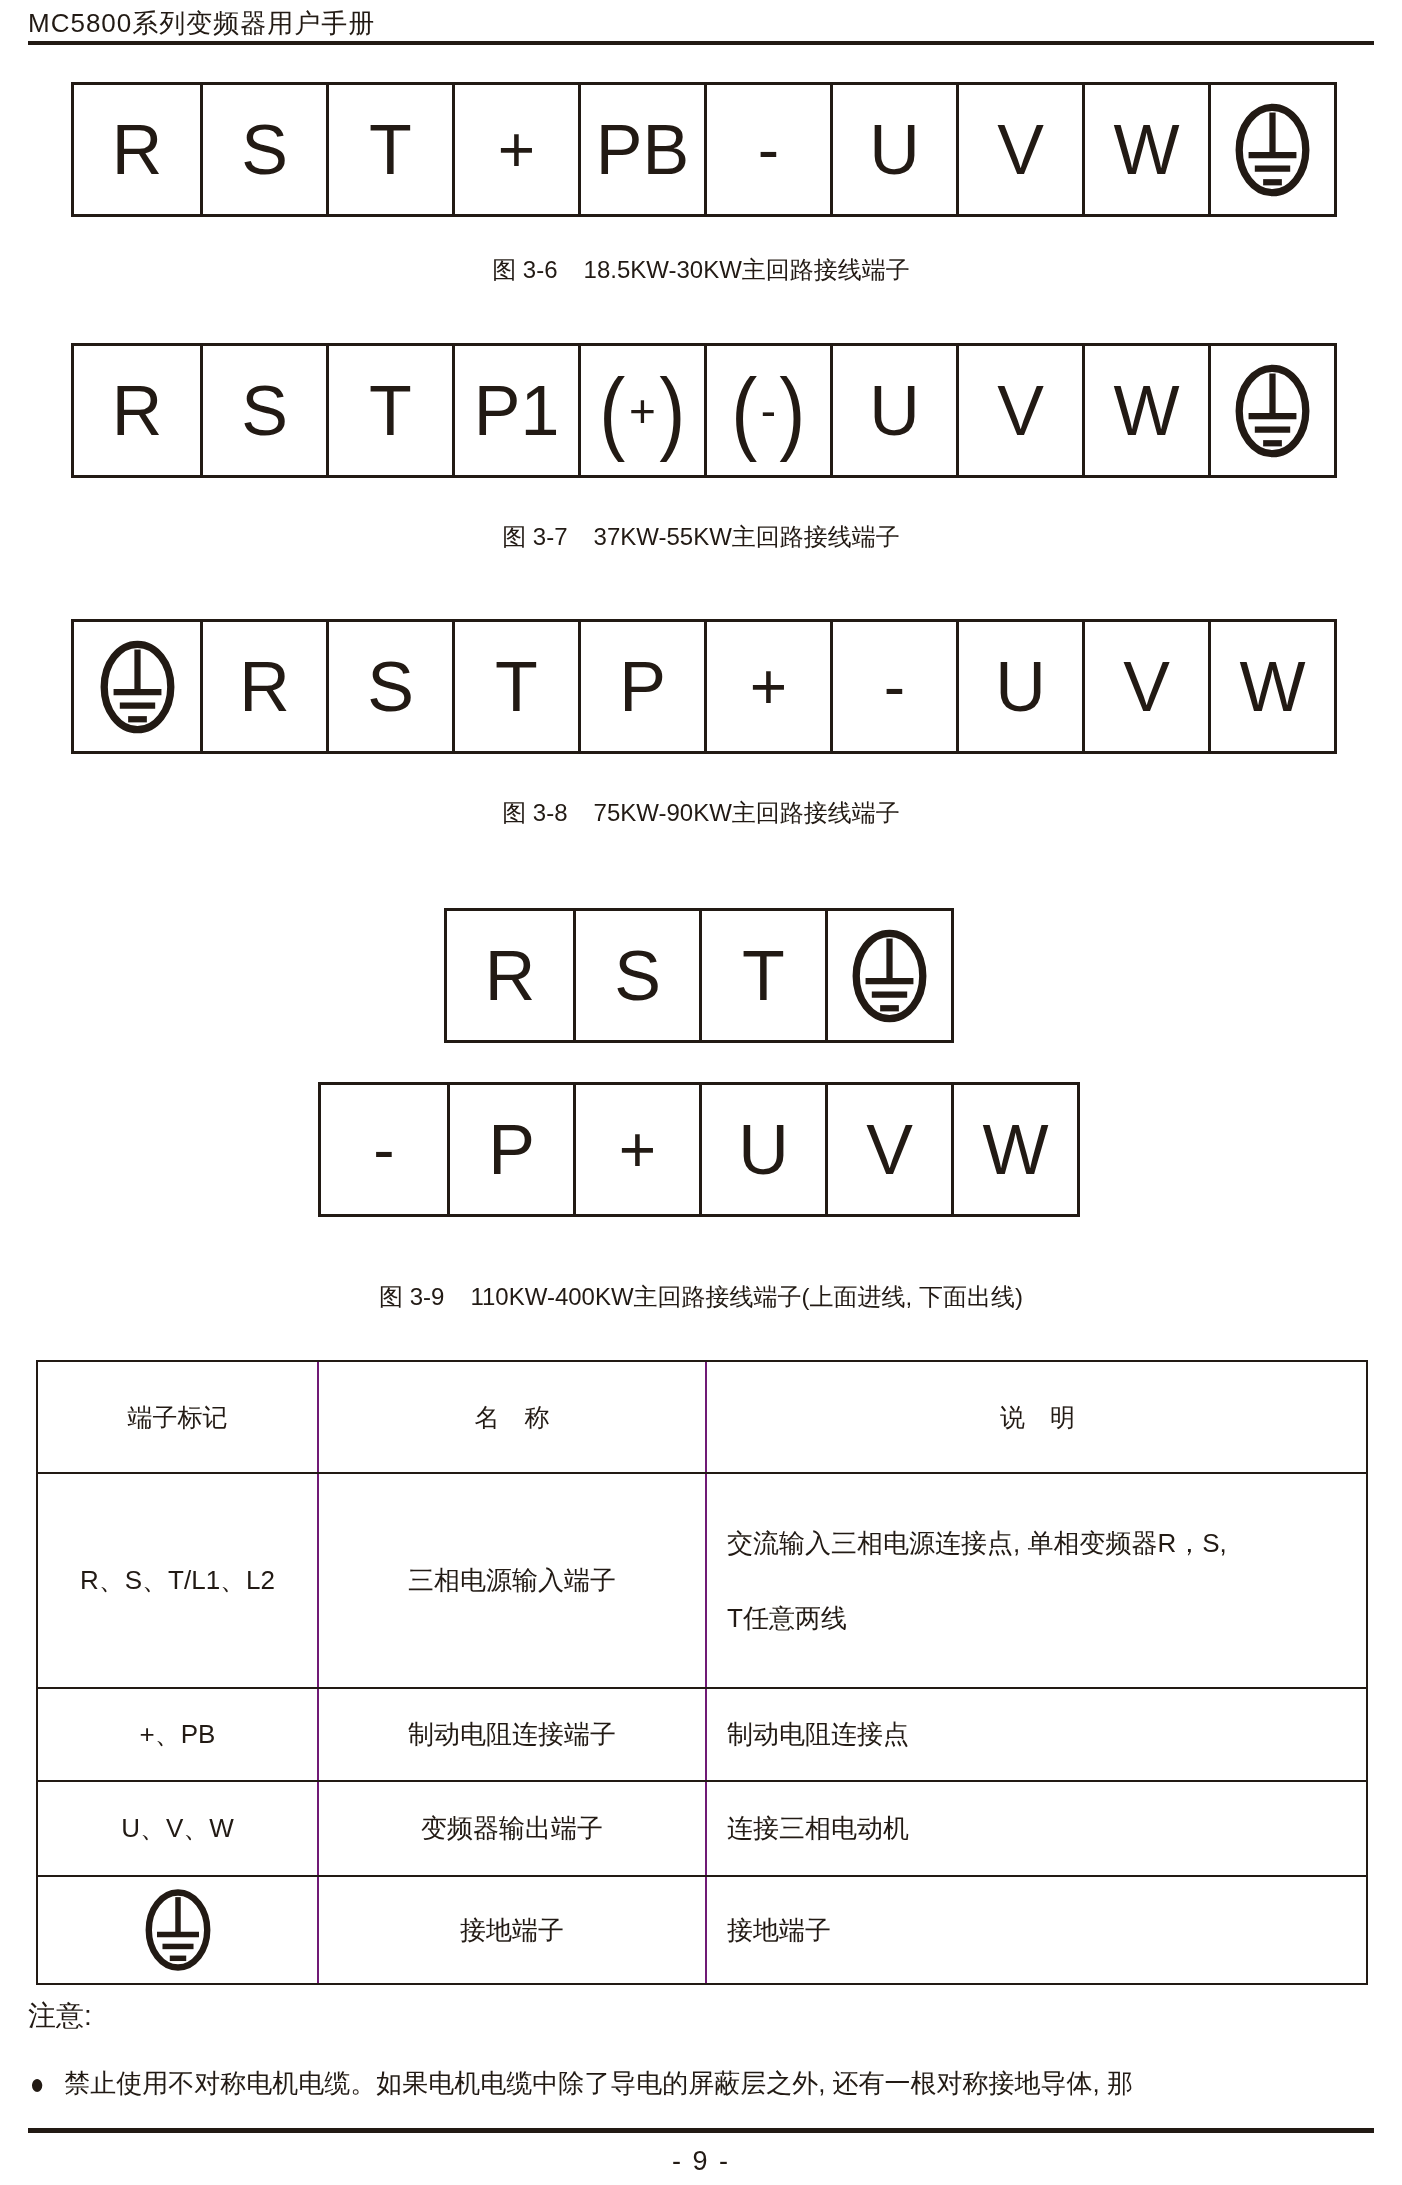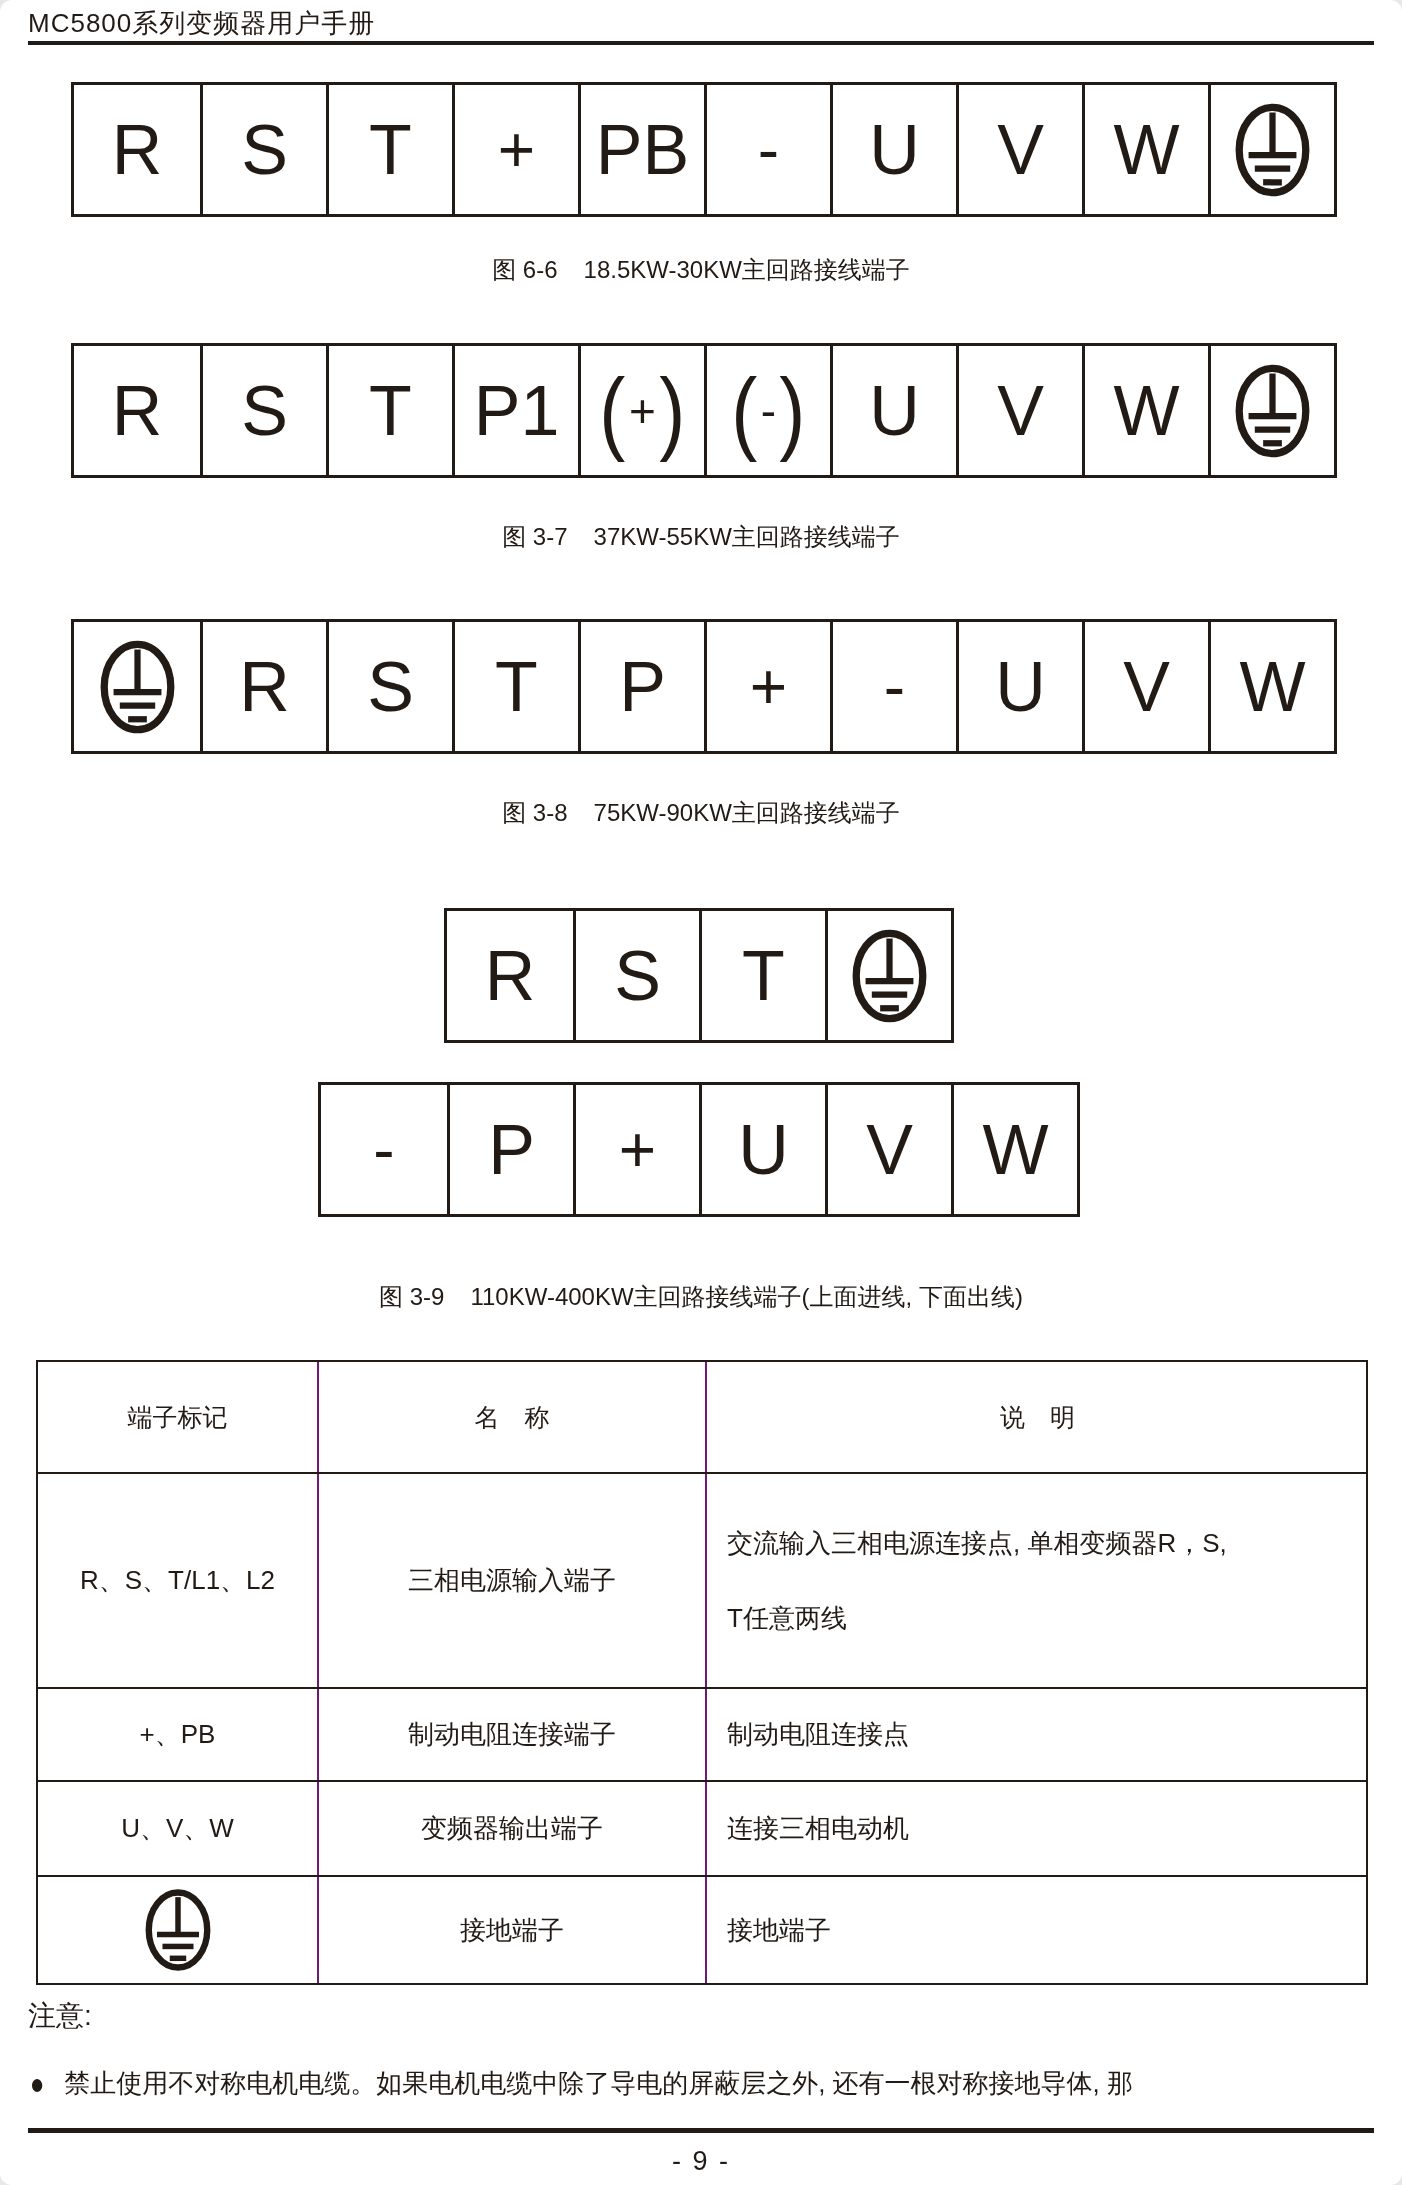--- a/index.html
+++ b/index.html
@@ -4,21 +4,20 @@
 <style>
   html,body{margin:0;padding:0;background:#e8e8e8;}
   .page{
     position:relative;
     width:1402px;height:2185px;
     background:#ffffff;
     margin:0 auto;
     font-family:"Liberation Sans", sans-serif;
     color:#221a14;
     overflow:hidden;
-    border-radius:12px;
   }
   
   .header-title{
     position:absolute;left:28px;top:6px;
     font-size:26px;letter-spacing:1px;
   }
   .header-rule{
     position:absolute;left:28px;top:41px;width:1346px;height:4px;
     background:#221a14;
   }
@@ -120,21 +119,21 @@
         <svg class="ground-svg" width="77" height="96" viewBox="0 0 74 92" fill="none" stroke="#221a14" stroke-width="7" stroke-linecap="butt">
     <ellipse cx="37" cy="46" rx="32" ry="41"></ellipse>
     <line x1="37" y1="10" x2="37" y2="49" stroke-width="6"></line>
     <line x1="14" y1="51" x2="60" y2="51" stroke-width="6"></line>
     <line x1="20" y1="64" x2="54" y2="64" stroke-width="6"></line>
     <line x1="28" y1="77" x2="46" y2="77" stroke-width="6"></line>
   </svg>
       </div>
     </div>
   <div class="caption" id="cap-0">
-    <span class="cap-label">图 6-6</span><span>18.5KW-30KW主回路接线端子</span>
+    <span class="cap-label">图 3-6</span><span>18.5KW-30KW主回路接线端子</span>
   </div>
 
   <div class="strip" id="strip-1-0">
       <div class="cell letter">R</div>
       <div class="cell letter">S</div>
       <div class="cell letter">T</div>
       <div class="cell letter">P1</div>
       <div class="cell paren">
         <span class="pchar">(</span>
         <span class="schar">+</span>

